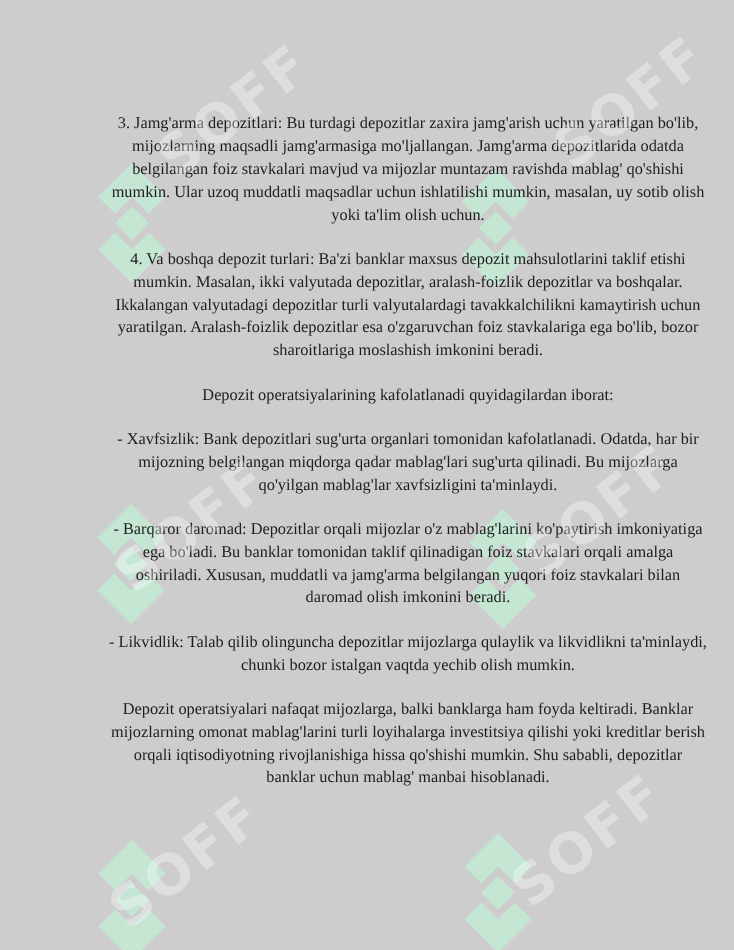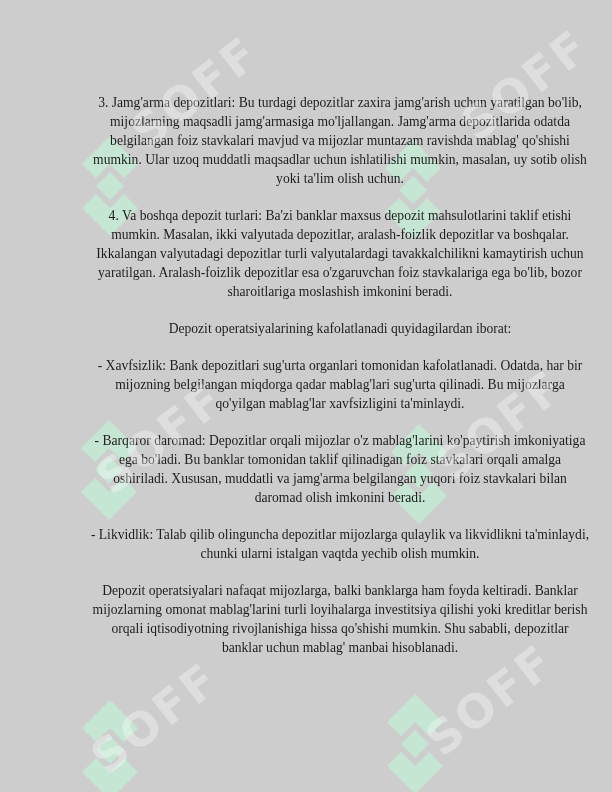--- a/index.html
+++ b/index.html
@@ -115,21 +115,21 @@
       </svg>
   </span>
 </div>
 
 <div class="page-text">
   <p>3. Jamg'arma depozitlari: Bu turdagi depozitlar zaxira jamg'arish uchun yaratilgan bo'lib, mijozlarning maqsadli jamg'armasiga mo'ljallangan. Jamg'arma depozitlarida odatda belgilangan foiz stavkalari mavjud va mijozlar muntazam ravishda mablag' qo'shishi mumkin. Ular uzoq muddatli maqsadlar uchun ishlatilishi mumkin, masalan, uy sotib olish yoki ta'lim olish uchun.</p>
   <p>4. Va boshqa depozit turlari: Ba'zi banklar maxsus depozit mahsulotlarini taklif etishi mumkin. Masalan, ikki valyutada depozitlar, aralash-foizlik depozitlar va boshqalar. Ikkalangan valyutadagi depozitlar turli valyutalardagi tavakkalchilikni kamaytirish uchun yaratilgan. Aralash-foizlik depozitlar esa o'zgaruvchan foiz stavkalariga ega bo'lib, bozor sharoitlariga moslashish imkonini beradi.</p>
   <p>Depozit operatsiyalarining kafolatlanadi quyidagilardan iborat:</p>
   <p>- Xavfsizlik: Bank depozitlari sug'urta organlari tomonidan kafolatlanadi. Odatda, har bir mijozning belgilangan miqdorga qadar mablag'lari sug'urta qilinadi. Bu mijozlarga qo'yilgan mablag'lar xavfsizligini ta'minlaydi.</p>
   <p>- Barqaror daromad: Depozitlar orqali mijozlar o'z mablag'larini ko'paytirish imkoniyatiga ega bo'ladi. Bu banklar tomonidan taklif qilinadigan foiz stavkalari orqali amalga oshiriladi. Xususan, muddatli va jamg'arma belgilangan yuqori foiz stavkalari bilan daromad olish imkonini beradi.</p>
-  <p>- Likvidlik: Talab qilib olinguncha depozitlar mijozlarga qulaylik va likvidlikni ta'minlaydi, chunki ularni istalgan vaqtda yechib olish mumkin.</p>
+  <p>- Likvidlik: Talab qilib olinguncha depozitlar mijozlarga qulaylik va likvidlikni ta'minlaydi, chunki bozor istalgan vaqtda yechib olish mumkin.</p>
   <p>Depozit operatsiyalari nafaqat mijozlarga, balki banklarga ham foyda keltiradi. Banklar mijozlarning omonat mablag'larini turli loyihalarga investitsiya qilishi yoki kreditlar berish orqali iqtisodiyotning rivojlanishiga hissa qo'shishi mumkin. Shu sababli, depozitlar banklar uchun mablag' manbai hisoblanadi.</p>
 </div>
 
 <div class="wm-layer wm-ghosts">
   <span class="soff-ghost ghost-1">SOFF</span>
   <span class="soff-ghost ghost-2">SOFF</span>
   <span class="soff-ghost ghost-3">SOFF</span>
   <span class="soff-ghost ghost-4">SOFF</span>
   <span class="soff-ghost ghost-5">SOFF</span>
   <span class="soff-ghost ghost-6">SOFF</span>

